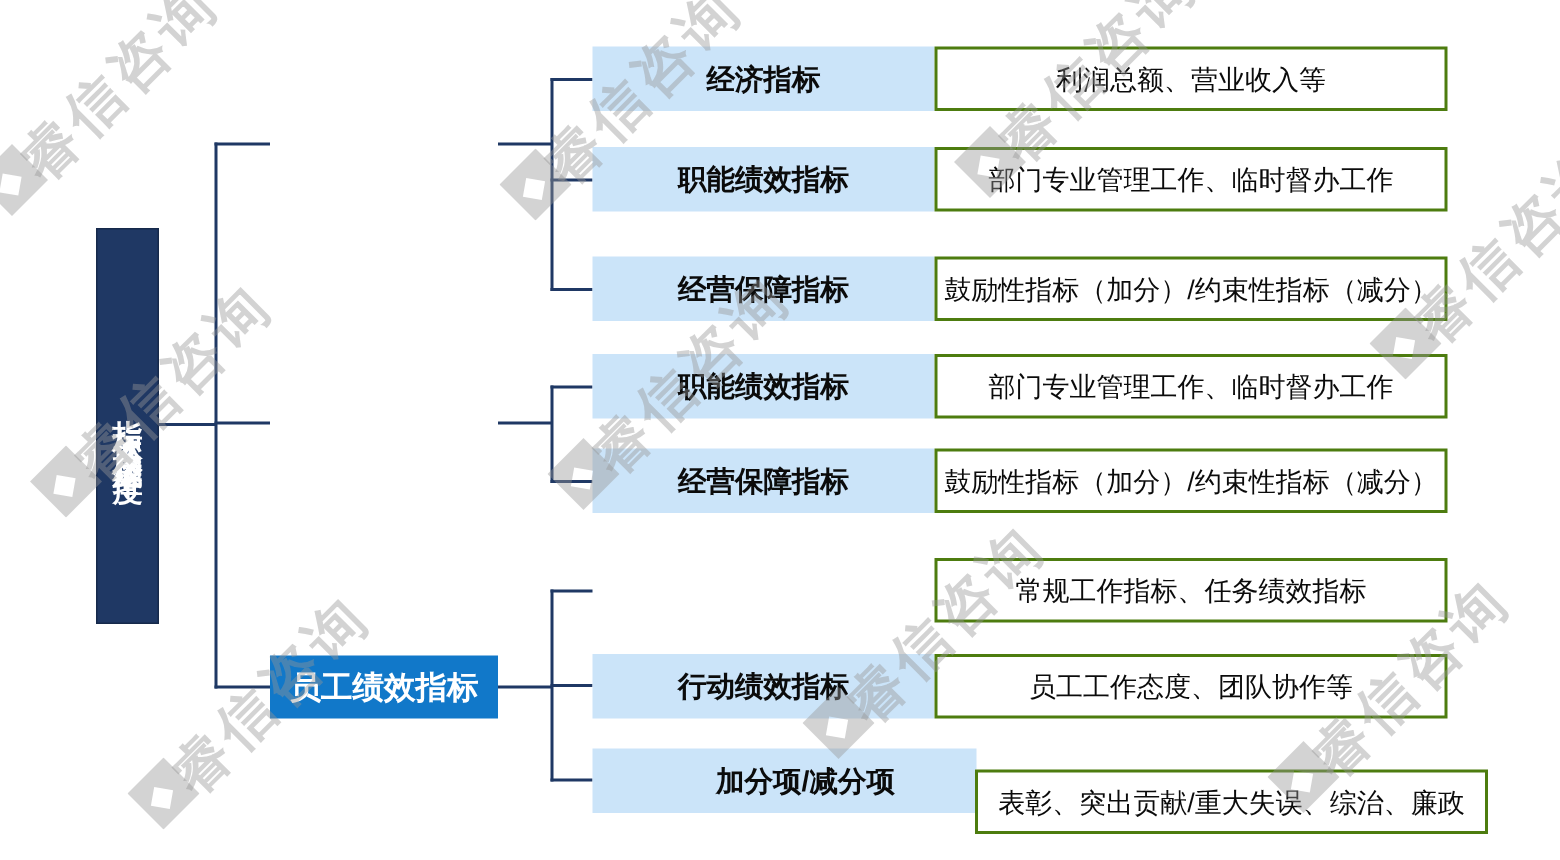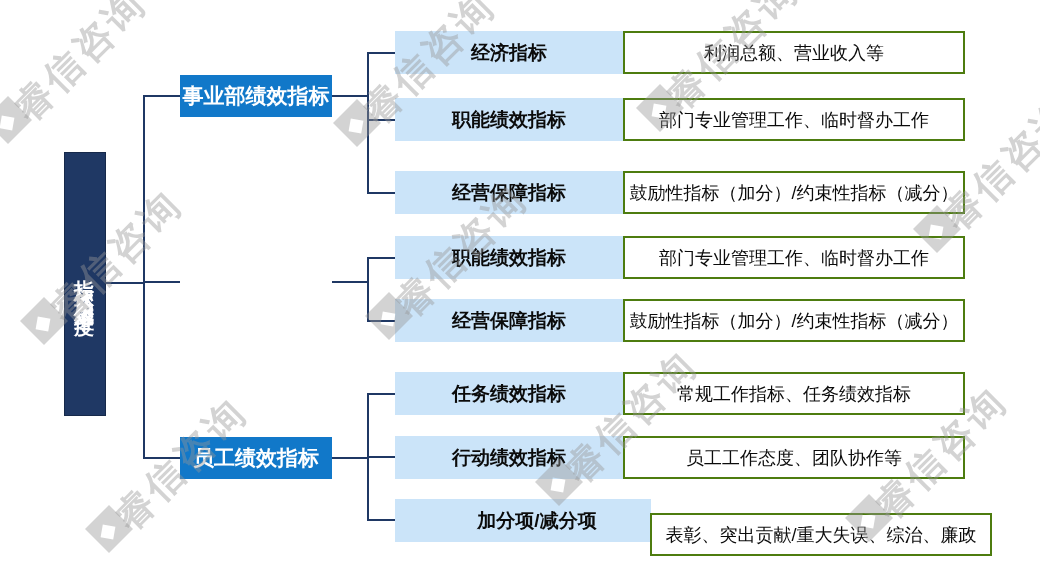--- a/index.html
+++ b/index.html
@@ -68,21 +68,20 @@
   <div class="root-box">
     <span>指标体系构成维度</span>
   </div>
 
   <div class="line hline" style="left:106px;top:282px;width:38px;"></div>
   <div class="line vline" style="left:143px;top:95px;height:364px;"></div>
   <div class="line hline" style="left:143px;top:95px;width:37px;"></div>
   <div class="line hline" style="left:143px;top:281px;width:37px;"></div>
   <div class="line hline" style="left:143px;top:457px;width:37px;"></div>
 
-  <div class="branch-box" style="top:75px;">事业部绩效指标</div>
   <div class="line hline" style="left:332px;top:95px;width:36px;"></div>
   <div class="line vline" style="left:367px;top:52px;height:142px;"></div>
   <div class="line hline" style="left:367px;top:52px;width:28px;"></div>
   <div class="line hline" style="left:367px;top:119px;width:28px;"></div>
   <div class="line hline" style="left:367px;top:192px;width:28px;"></div>
 
   <div class="row-label" style="top:31px;font-family:Liberation Serif, serif;">经济指标</div>
   <div class="row-desc" style="top:31px;">利润总额、营业收入等</div>
   <div class="row-label" style="top:98px;">职能绩效指标</div>
   <div class="row-desc" style="top:98px;">部门专业管理工作、临时督办工作</div>
@@ -99,21 +98,20 @@
   <div class="row-label" style="top:299px;">经营保障指标</div>
   <div class="row-desc" style="top:299px;">鼓励性指标（加分）/约束性指标（减分）</div>
 
   <div class="branch-box" style="top:437px;">员工绩效指标</div>
   <div class="line hline" style="left:332px;top:457px;width:36px;"></div>
   <div class="line vline" style="left:367px;top:393px;height:128px;"></div>
   <div class="line hline" style="left:367px;top:393px;width:28px;"></div>
   <div class="line hline" style="left:367px;top:456px;width:28px;"></div>
   <div class="line hline" style="left:367px;top:519px;width:28px;"></div>
 
-  <div class="row-label" style="top:372px;">任务绩效指标</div>
   <div class="row-desc" style="top:372px;">常规工作指标、任务绩效指标</div>
   <div class="row-label" style="top:436px;">行动绩效指标</div>
   <div class="row-desc" style="top:436px;">员工工作态度、团队协作等</div>
   <div class="row-label" style="top:499px;padding-left:28px;">加分项/减分项</div>
   <div class="row-desc" style="top:513px;margin-left:27px;">表彰、突出贡献/重大失误、综治、廉政</div>
 
 </div>
 
 <div class="wm-layer">
     <div class="wm-logo" style="left: -16px; top: 96px;">

